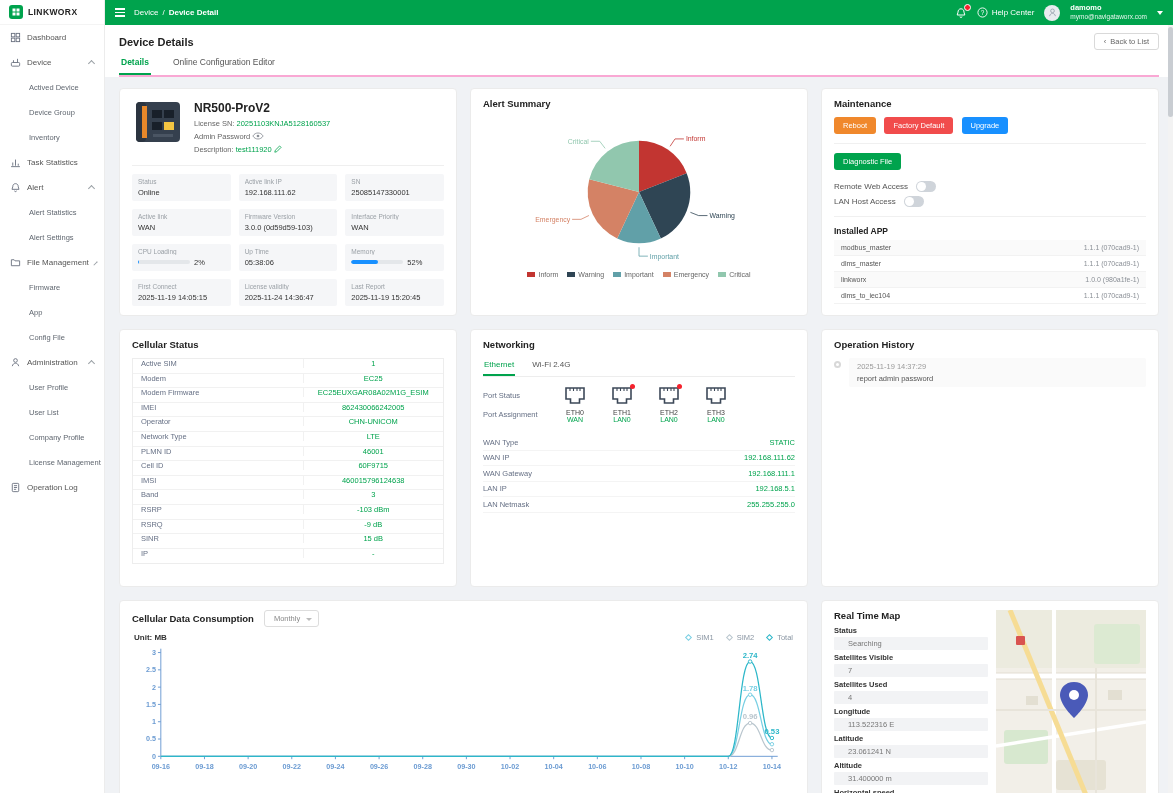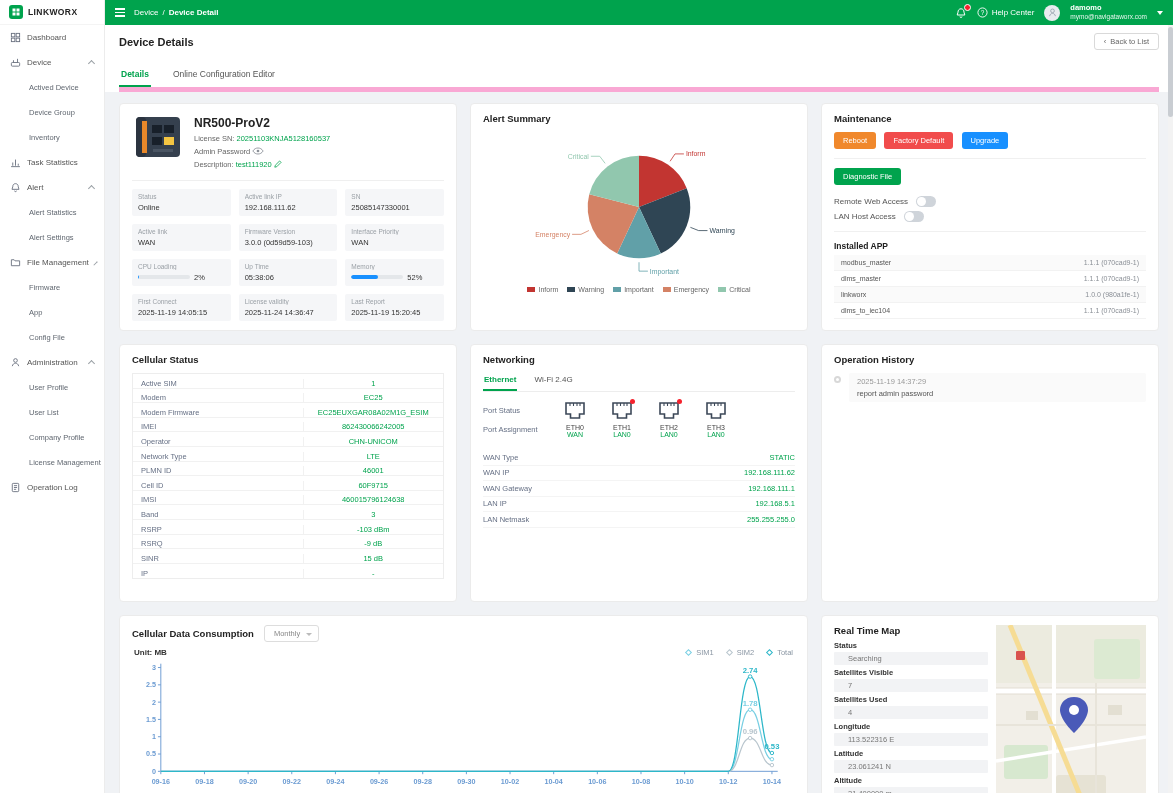--- a/index.html
+++ b/index.html
@@ -28,21 +28,21 @@
 .user-block{line-height:1.15;cursor:pointer}
 .user-name{font-size:7.5px;font-weight:bold}
 .user-mail{font-size:6.5px;opacity:.9}
 .caret-dn{width:0;height:0;border-left:3.5px solid transparent;border-right:3.5px solid transparent;border-top:4px solid #fff;cursor:pointer}
 
 .content{flex:1;overflow:hidden;display:flex;flex-direction:column}
 .page-head{background:#fff;padding:8px 14px 0;flex-shrink:0}
 .ph-top{display:flex;align-items:center}
 .page-title{font-size:11px;font-weight:bold;color:#222}
 .back-btn{margin-left:auto;border:1px solid #d9d9d9;border-radius:3px;background:#fff;color:#666;font-size:7.5px;padding:3px 9px;cursor:pointer;display:inline-flex;gap:4px;align-items:center}
-.tabs{display:flex;gap:20px;margin-top:16px;border-bottom:5px solid #f9a8d4}
+.tabs{display:flex;gap:20px;margin-top:4px;border-bottom:2px solid #f9a8d4}
 .tab{font-size:8.5px;padding:3px 2px 6px;color:#555;cursor:pointer;border-bottom:2px solid transparent}
 .tab.active{color:#00a34d;border-bottom-color:#00a34d;font-weight:bold}
 .cards{display:grid;grid-template-columns:1fr 1fr 1fr;grid-template-rows:228px 258px 212px;gap:13px;padding:11px 14px;overflow:hidden}
 .card{background:#fff;border:1px solid #ebebeb;border-radius:4px;padding:9px 12px;overflow:hidden}
 .card-title{font-size:9.5px;font-weight:bold;color:#222;margin-bottom:8px}
 
 .dev-head{display:flex;gap:10px}
 .dev-meta{font-size:7.5px;color:#666;line-height:1.7}
 .dev-name{font-size:12px;font-weight:bold;color:#222}
 .teal{color:#00a34d}
@@ -67,28 +67,28 @@
 .mt-hr{border:none;border-top:1px solid #f0f0f0;margin:9px 0}
 .toggle-row{display:flex;align-items:center;gap:8px;font-size:8px;color:#555;margin:4px 0}
 .switch{width:20px;height:11px;background:#cfd4da;border-radius:6px;position:relative;cursor:pointer}
 .switch::after{content:"";position:absolute;width:9px;height:9px;background:#fff;border-radius:50%;top:1px;left:1px}
 .app-title{font-size:8.5px;font-weight:bold;color:#222;margin:2px 0 4px}
 .app-row{display:flex;justify-content:space-between;padding:4px 7px;border-bottom:1px solid #f2f2f2;color:#555;font-size:7px}
 .app-row:nth-child(odd){background:#fafafa}
 .app-ver{color:#8a8f96}
 
 .ctable{border:1px solid #ededed;font-size:7.5px}
-.crow{display:flex;border-bottom:1px solid #f1f1f1;height:14.6px;align-items:flex-end}
+.crow{display:flex;border-bottom:1px solid #f1f1f1;height:14.6px;align-items:flex-start}
 .crow:last-child{border-bottom:none}
 .cl{flex:0 0 55%;padding:0 8px;color:#667085;border-right:1px solid #f1f1f1;display:flex;align-items:center}
 .cv{flex:1;display:flex;align-items:center;justify-content:center;color:#00a34d}
 
 .net-tabs{display:flex;gap:16px;border-bottom:1px solid #ededed;margin-bottom:9px}
 .net-tab{font-size:8px;color:#555;padding:2px 1px 5px;border-bottom:2px solid transparent;cursor:pointer}
-.net-tab.active{color:#00a34d;border-bottom-color:#00a34d;font-weight:bold}
+.net-tab.active{color:#00a34d;border-bottom-color:#00a34d;font-weight:normal}
 .ports-wrap{display:flex;gap:8px;margin-bottom:12px}
 .ports-labels{width:68px;font-size:7.5px;color:#667085;display:flex;flex-direction:column;justify-content:space-between;padding:5px 0 4px}
 .ports{display:flex;gap:15px}
 .port{text-align:center;width:32px;position:relative}
 .badge-dot{position:absolute;top:-2px;right:3px;width:5px;height:5px;border-radius:50%;background:#f5222d}
 .port-name{font-size:7px;color:#444;margin-top:2px}
 .port-assign{font-size:7px;color:#00a34d}
 .nrow{display:flex;justify-content:space-between;align-items:center;height:15.5px;border-bottom:1px solid #f4f4f4;font-size:7.5px}
 .nlabel{color:#667085}
 .nvalue{color:#00a34d}

